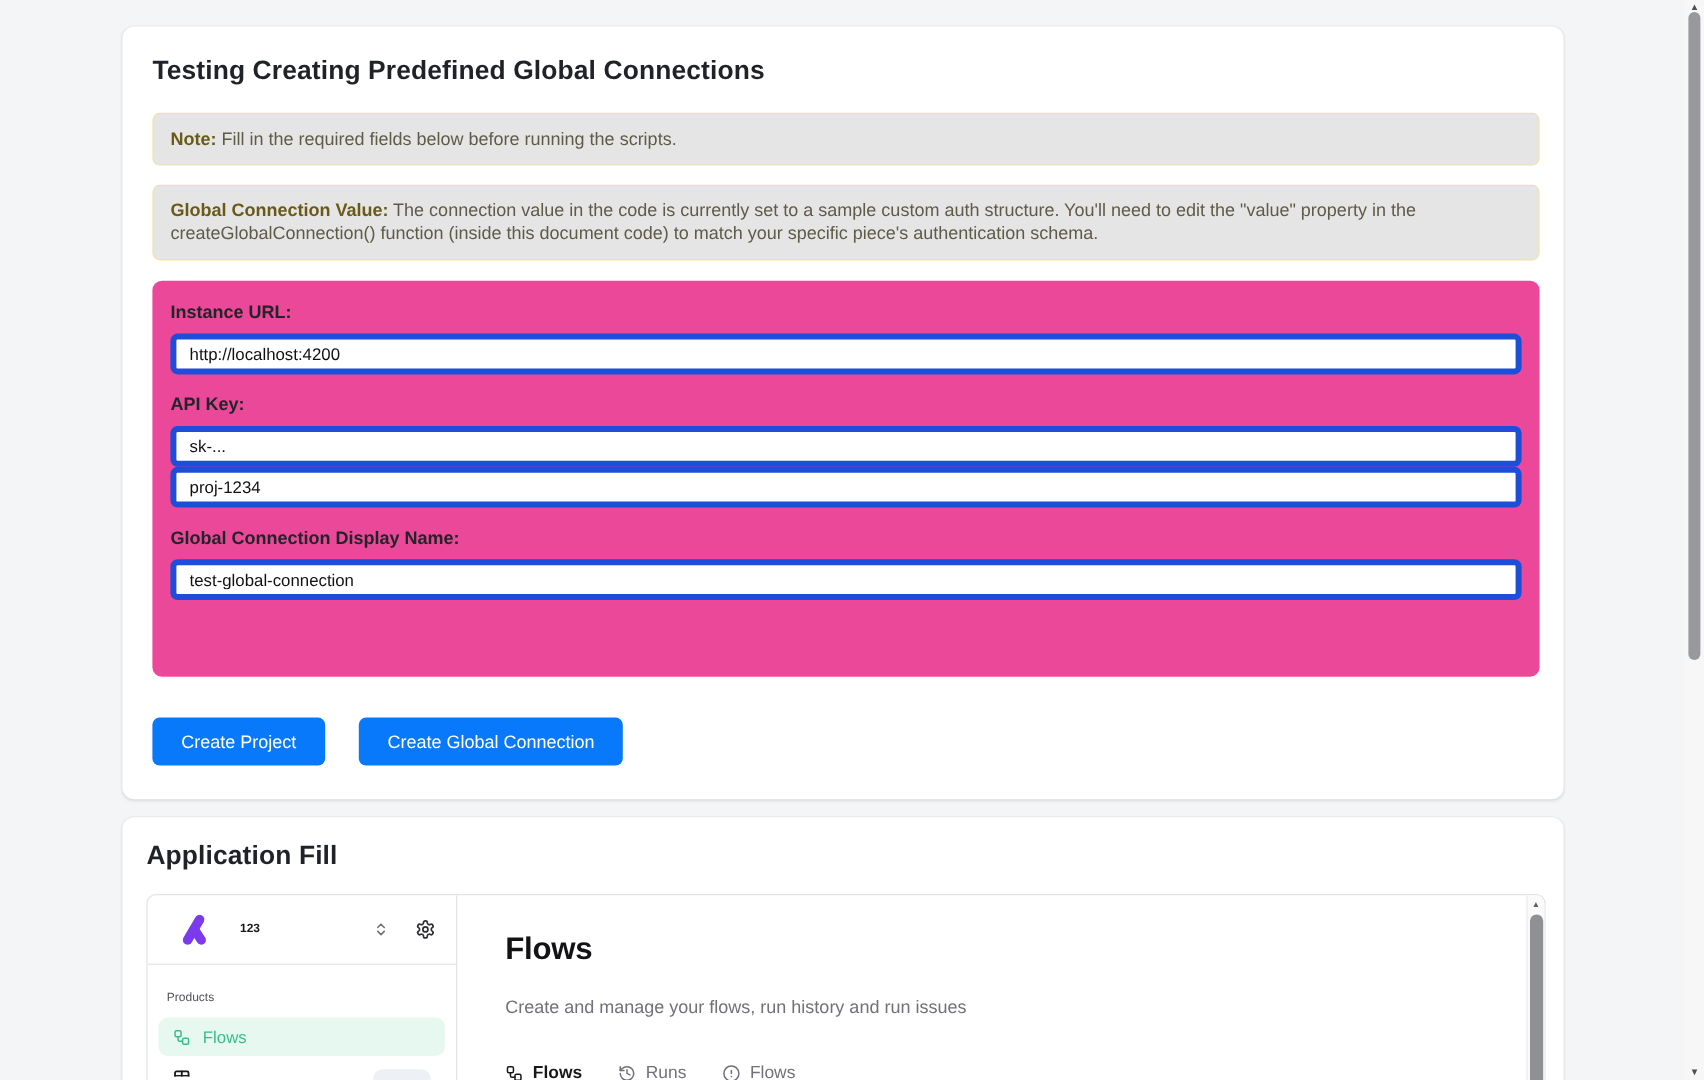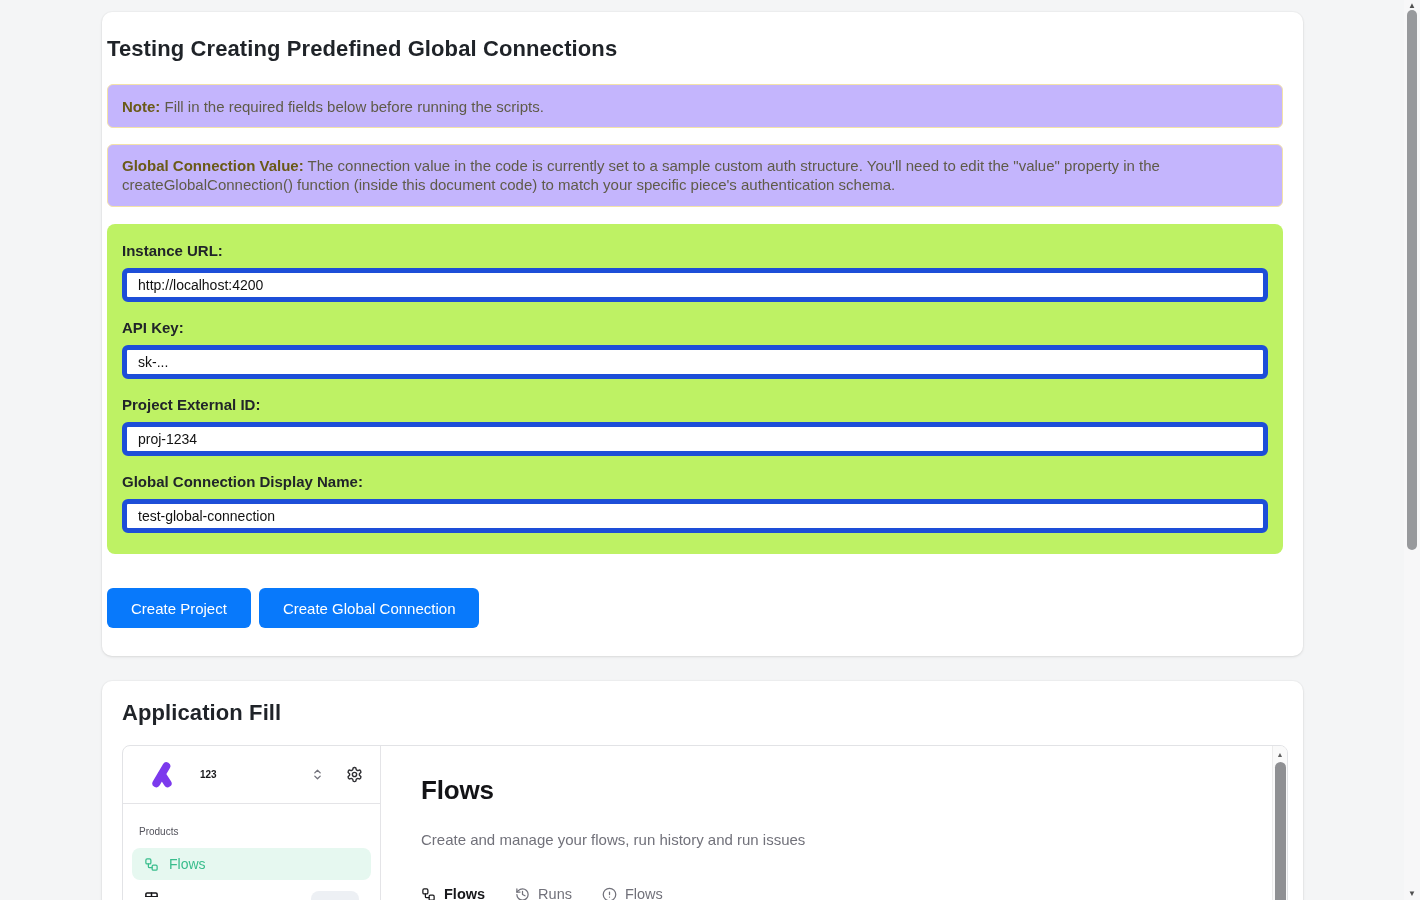--- a/index.html
+++ b/index.html
@@ -8,46 +8,46 @@
     background:#f4f5f6;
     font-family:"Liberation Sans","DejaVu Sans",sans-serif;
     color:#212529;
     position:relative;
   }
   .card {
     position:absolute; left:102px; width:1201px;
     background:#ffffff; border-radius:10px;
     box-shadow:0 1px 3px rgba(0,0,0,.10), 0 0 0 1px rgba(0,0,0,.02);
   }
-  #tester-card { top:12px; height:644px; padding:24px 20px 0 5px; }
+  #tester-card { top:22px; height:644px; padding:24px 20px 0 25px; }
   #appview-card { top:681px; height:420px; padding:19px 20px 0 20px; }
 
   .page-title { font-size:22px; font-weight:bold; color:#1f2328; letter-spacing:.1px; }
 
   .alert {
-    background:#c4b5fd; border:1px solid #f3e2a8; border-radius:6px;
+    background:#e5e5e5; border:1px solid #f3e2a8; border-radius:6px;
     font-size:15px; color:#5f5b49; line-height:19px;
     padding:12px 14px; margin-top:0;
   }
   .alert b { color:#6a5a18; }
   #alert-note { margin-top:22px; height:44px; }
   #alert-gcv  { margin-top:16px; min-height:61px; padding-top:11px; }
 
   .form-box {
-    margin-top:17px; background:#bef264; border-radius:8px;
+    margin-top:17px; background:#ec4899; border-radius:8px;
     padding:1px 15px 29px 15px; height:330px;
   }
   .form-label { display:block; font-size:15px; font-weight:bold; color:#212529; margin:17px 0 9px 0; }
   .text-input {
     display:block; width:100%; height:34px;
     border:5px solid #1d4ed8; border-radius:6px; background:#fff;
     font-family:inherit; font-size:14px; color:#111; padding:0 11px; outline:none;
   }
 
-  .btn-row { margin-top:34px; display:flex; gap:8px; }
+  .btn-row { margin-top:34px; display:flex; gap:28px; }
   .btn {
     height:40px; padding:0 24px; border:none; border-radius:6px;
     background:#0879fb; color:#fff; font-family:inherit; font-size:15px; cursor:pointer;
   }
 
   
   .app-frame {
     margin-top:19px; width:1166px; height:600px;
     border:1px solid #e2e3e6; border-radius:8px 8px 0 0;
     display:flex; background:#fff; overflow:hidden;
@@ -110,21 +110,20 @@
     <b>Global Connection Value:</b><span> The connection value in the code is currently set to a sample custom auth structure. You'll need to edit the "value" property in the createGlobalConnection() function (inside this document code) to match your specific piece's authentication schema.</span>
   </div>
 
   <div class="form-box">
     <label class="form-label">Instance URL:</label>
     <input class="text-input" type="text" value="http://localhost:4200" style="">
 
     <label class="form-label">API Key:</label>
     <input class="text-input" type="text" value="sk-..." style="">
 
-    <label class="form-label">Project External ID:</label>
     <input class="text-input" type="text" value="proj-1234" style="">
 
     <label class="form-label">Global Connection Display Name:</label>
     <input class="text-input" type="text" value="test-global-connection" style="">
   </div>
 
   <div class="btn-row">
     <button class="btn">Create Project</button>
     <button class="btn">Create Global Connection</button>
   </div>

